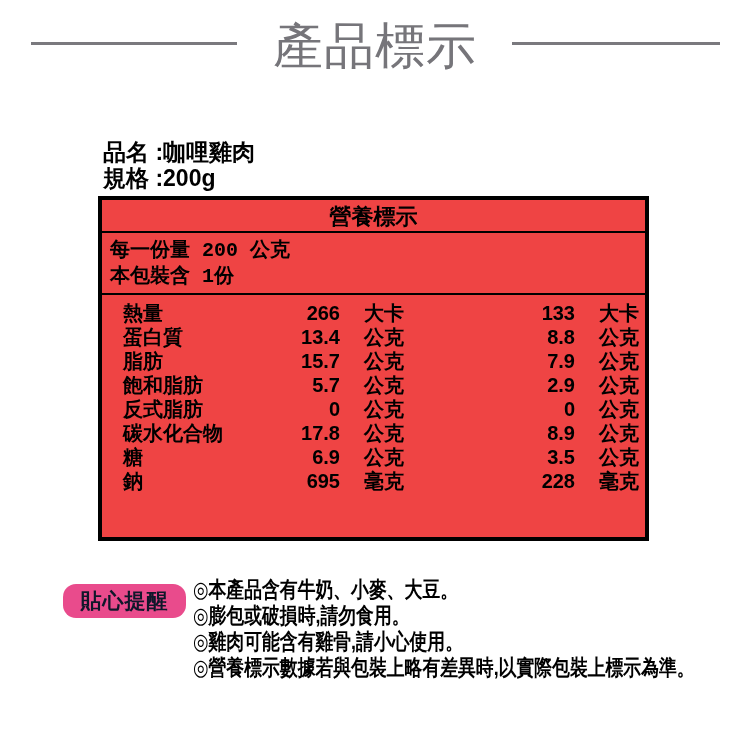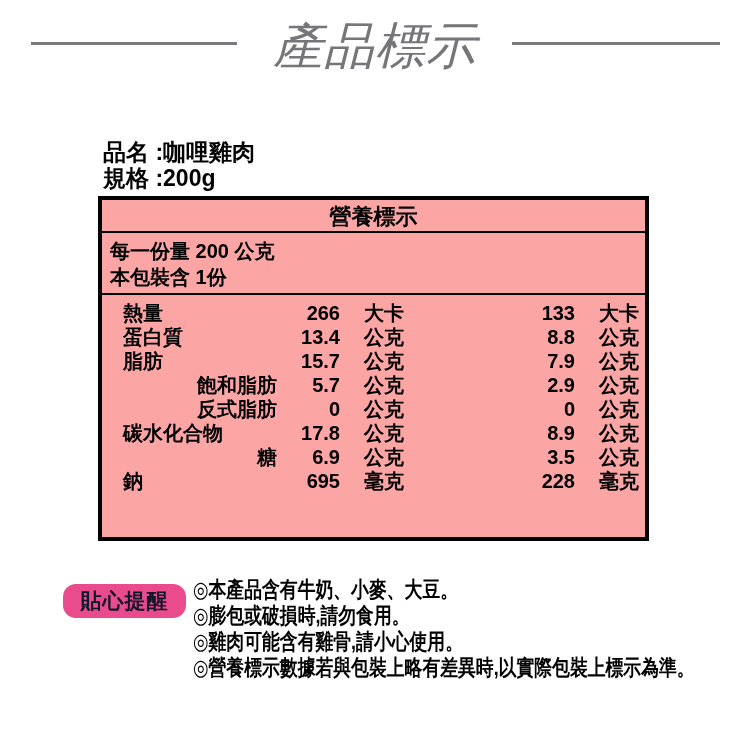--- a/index.html
+++ b/index.html
@@ -14,69 +14,69 @@
   }
 
   
   .page-title {
     position:absolute; left:0; right:0; top:14px;
     text-align:center;
     font-size:50px; line-height:64px;
     font-weight:400;
     color:var(--title-gray,#76757a);
     letter-spacing:1px;
-    font-style:italic;
   }
   .hline {
     position:absolute; top:42px; height:3px;
     background:var(--divider-gray,#7a797e);
   }
   .hline.left  { left:31px;  width:206px; }
   .hline.right { left:512px; width:208px; }
 
   
   .product {
     position:absolute; left:103px; top:139px;
     font-size:23px; font-weight:bold; line-height:26px;
   }
 
   
   .ntable {
     position:absolute; left:98px; top:196px;
     width:551px; height:345px;
     border:4px solid #000;
-    background:#fca5a5;
+    background:#ef4444;
   }
   .ntitle {
     height:33px; line-height:33px;
     text-align:center;
     font-size:22px; font-weight:bold;
     border-bottom:2px solid #000;
   }
   .nserving {
     padding:5px 0 3px 8px;
     font-size:20px; font-weight:bold; line-height:26px;
     border-bottom:2px solid #000;
+    font-family:Liberation Mono, monospace;
   }
   .ncols {
     position:relative; height:25px;
     font-size:20px; font-weight:bold; line-height:25px;
     border-bottom:2px solid #000;
   }
   .col1h { position:absolute; left:235px; top:0; }
   .col2h { position:absolute; left:418px; top:0; }
   .nrows { padding-top:6px;margin-left:15px; }
   .nrow {
     display:grid;
     grid-template-columns:160px 63px 105px 130px 85px;
     font-size:20px; font-weight:bold; line-height:24px;
     white-space:nowrap;
   }
   .nrow .label { padding-left:6px; }
-  .nrow.indent .label { padding-left:6px;text-align:right; }
+  .nrow.indent .label { padding-left:6px; }
   .nrow .num  { text-align:right; }
   .nrow .unit { padding-left:24px;font-family:Liberation Serif, serif; }
 
   
   .badge {
     position:absolute; left:63px; top:584px;
     width:123px; height:34px;
     background:var(--badge-pink,#e94b8c);
     border-radius:13px;
     color:#0f172a; font-size:21px; font-weight:bold;

